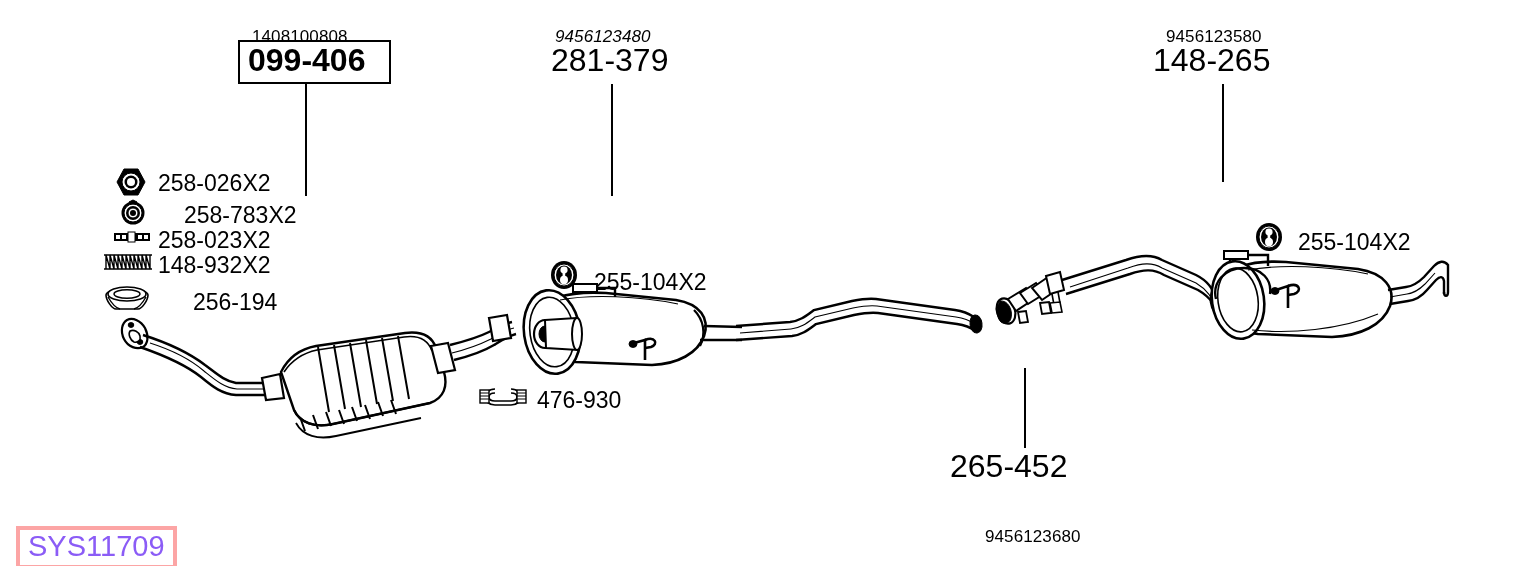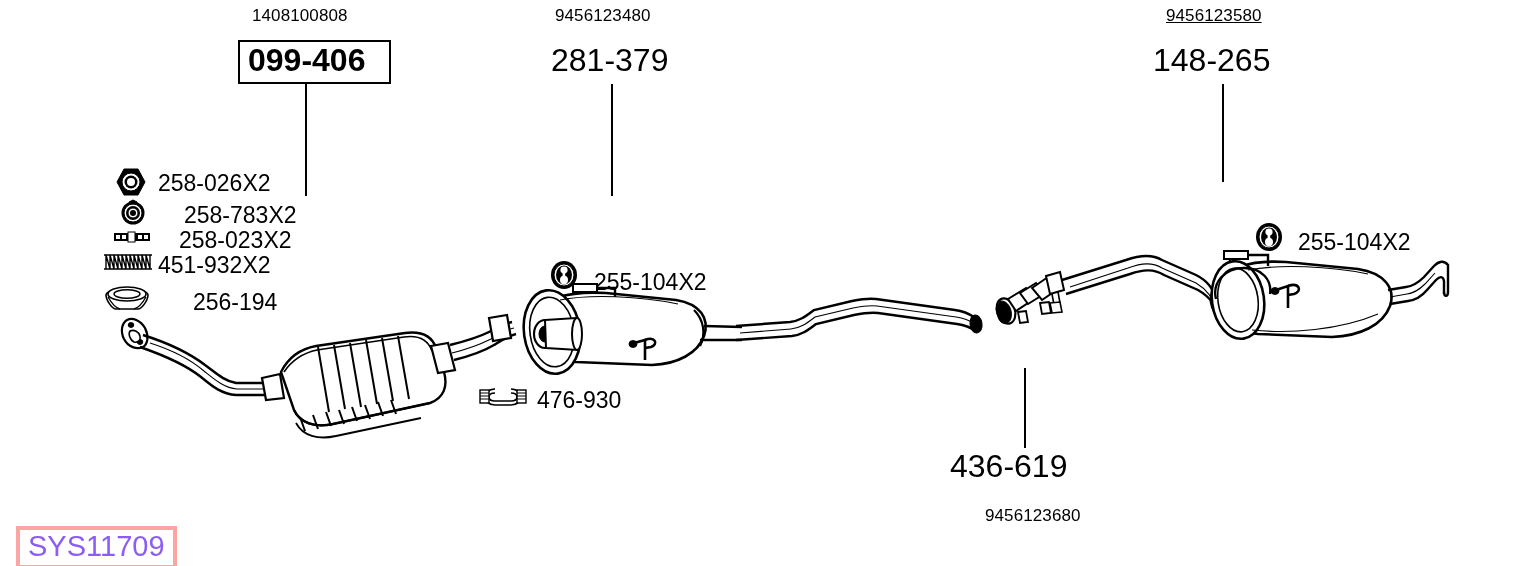--- a/index.html
+++ b/index.html
@@ -16,20 +16,21 @@
     overflow: hidden;
   }
   .abs { position: absolute; }
 
   
   .oem-code {
     font-size: 17px;
     color: #000;
     white-space: nowrap;
     letter-spacing: 0.1px;
+    margin-top: 21px;
   }
   .part-big {
     font-size: 32px;
     color: #000;
     white-space: nowrap;
     letter-spacing: 0px;
   }
   .part-big.boxed {
     border: 2px solid #000;
     padding: 2px 24px 4px 8px;
@@ -64,30 +65,30 @@
 </style>
 </head>
 <body>
 
 <div id="page">
 
   <div class="abs oem-code" style="left:252px; top:6px;">1408100808</div>
   <div class="abs part-big boxed" style="left:238px; top:40px;">099-406</div>
   <div class="abs leader" style="left:305px; top:84px; height:112px;"></div>
 
-  <div class="abs oem-code" style="left:555px; top:6px;">9456123480</div>
+  <div class="abs oem-code" style="left:555px; top:6px;font-style:italic;">9456123480</div>
   <div class="abs part-big" style="left:543px; top:42px;margin-left:8px;">281-379</div>
   <div class="abs leader" style="left:611px; top:84px; height:112px;"></div>
 
-  <div class="abs oem-code" style="left:1166px; top:6px;text-decoration:underline;">9456123580</div>
+  <div class="abs oem-code" style="left:1166px; top:6px;">9456123580</div>
   <div class="abs part-big" style="left:1153px; top:42px;">148-265</div>
   <div class="abs leader" style="left:1222px; top:84px; height:98px;"></div>
 
   <div class="abs leader" style="left:1024px; top:368px; height:80px;"></div>
-  <div class="abs part-big" style="left:950px; top:448px;">436-619</div>
+  <div class="abs part-big" style="left:950px; top:448px;">265-452</div>
   <div class="abs oem-code" style="left:985px; top:506px;">9456123680</div>
 
   <div class="abs" style="left:116px; top:167px;">
     <svg width="30" height="30" viewBox="0 0 30 30">
       <polygon class="fillk" points="8,2 22,2 29,15 22,28 8,28 1,15"></polygon>
       <circle cx="15" cy="15" r="9" fill="#fff" stroke="#000" stroke-width="1"></circle>
       <circle cx="15" cy="15" r="6.5" fill="#000"></circle>
       <circle cx="15" cy="15" r="4" fill="#fff"></circle>
     </svg>
   </div>
@@ -108,29 +109,29 @@
   <div class="abs" style="left:114px; top:230px;">
     <svg width="36" height="14" viewBox="0 0 36 14">
       <rect x="0" y="3" width="36" height="8" fill="#000"></rect>
       <rect x="2" y="5" width="4" height="4" fill="#fff"></rect>
       <rect x="8" y="5" width="4" height="4" fill="#fff"></rect>
       <rect x="14" y="2" width="7" height="10" fill="#fff" stroke="#000" stroke-width="1"></rect>
       <rect x="24" y="5" width="4" height="4" fill="#fff"></rect>
       <rect x="30" y="5" width="4" height="4" fill="#fff"></rect>
     </svg>
   </div>
-  <div class="abs small-part-label" style="left:158px; top:227px;margin-left:21px;">258-023X2</div>
+  <div class="abs small-part-label" style="left:158px; top:227px;">258-023X2</div>
 
   <div class="abs" style="left:103px; top:253px;">
     <svg width="52" height="18" viewBox="0 0 52 18">
       <path class="ln" stroke-width="1.4" d="M3,2 L3,16 M3,2 L7,16 M7,2 L7,16 M7,2 L11,16 M11,2 L11,16 M11,2 L15,16 M15,2 L15,16 M15,2 L19,16 M19,2 L19,16 M19,2 L23,16 M23,2 L23,16 M23,2 L27,16 M27,2 L27,16 M27,2 L31,16 M31,2 L31,16 M31,2 L35,16 M35,2 L35,16 M35,2 L39,16 M39,2 L39,16 M39,2 L43,16 M43,2 L43,16 M43,2 L47,16 M47,2 L47,16"></path>
       <path class="ln" stroke-width="1.4" d="M1,2 L49,2 M1,16 L49,16"></path>
     </svg>
   </div>
-  <div class="abs small-part-label" style="left:158px; top:252px;">451-932X2</div>
+  <div class="abs small-part-label" style="left:158px; top:252px;">148-932X2</div>
 
   <div class="abs" style="left:104px; top:283px;">
     <svg width="46" height="30" viewBox="0 0 46 30">
       <path class="fillw" stroke-width="1.6" d="M2,12 C2,4 44,4 44,12 C44,17 38,26 34,26 L12,26 C8,26 2,17 2,12 Z"></path>
       <ellipse class="fillw" cx="23" cy="11" rx="19" ry="7" stroke-width="1.6"></ellipse>
       <ellipse class="fillw" cx="23" cy="11" rx="13" ry="4.2" stroke-width="1.4"></ellipse>
       <path class="ln" stroke-width="1.4" d="M4,14 C8,21 12,25 16,26 M42,14 C38,21 34,25 30,26"></path>
     </svg>
   </div>
   <div class="abs small-part-label" style="left:158px; top:289px;margin-left:35px;">256-194</div>

